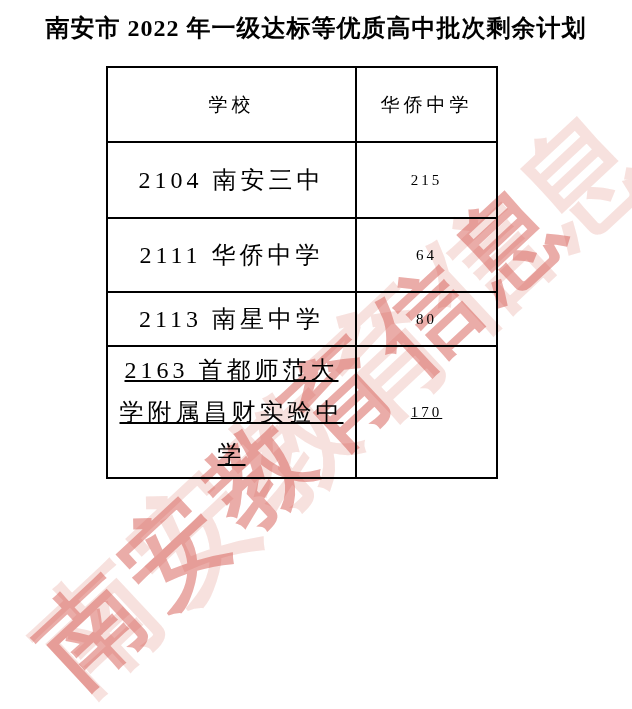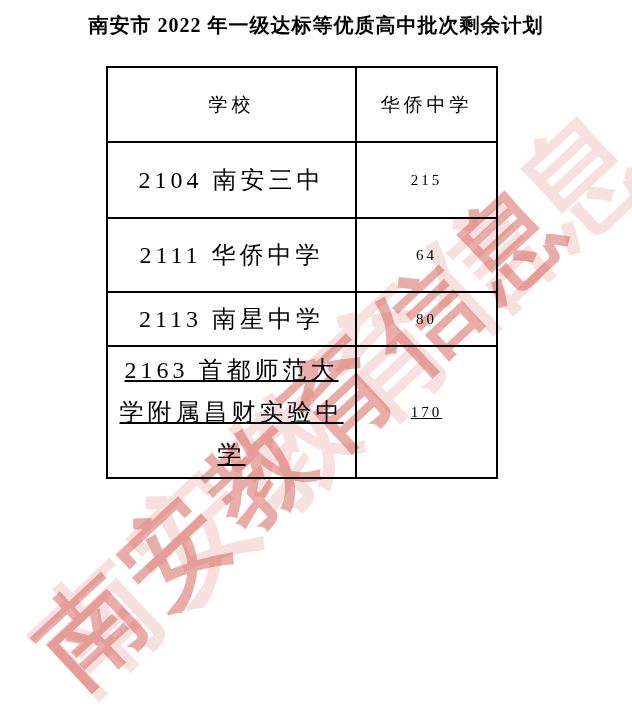--- a/index.html
+++ b/index.html
@@ -40,21 +40,21 @@
     color: rgba(236, 180, 172, 0.40);
   }
   
   .title {
     position: absolute;
     top: 12px;
     left: 0;
     width: 632px;
     margin: 0;
     text-align: center;
-    font-size: 20px;
+    font-size: 24px;
     font-weight: bold;
     letter-spacing: 1px;
     line-height: 1.35;
     z-index: 2;
   }
   
   table.plan {
     position: absolute;
     left: 106px;
     top: 66px;

